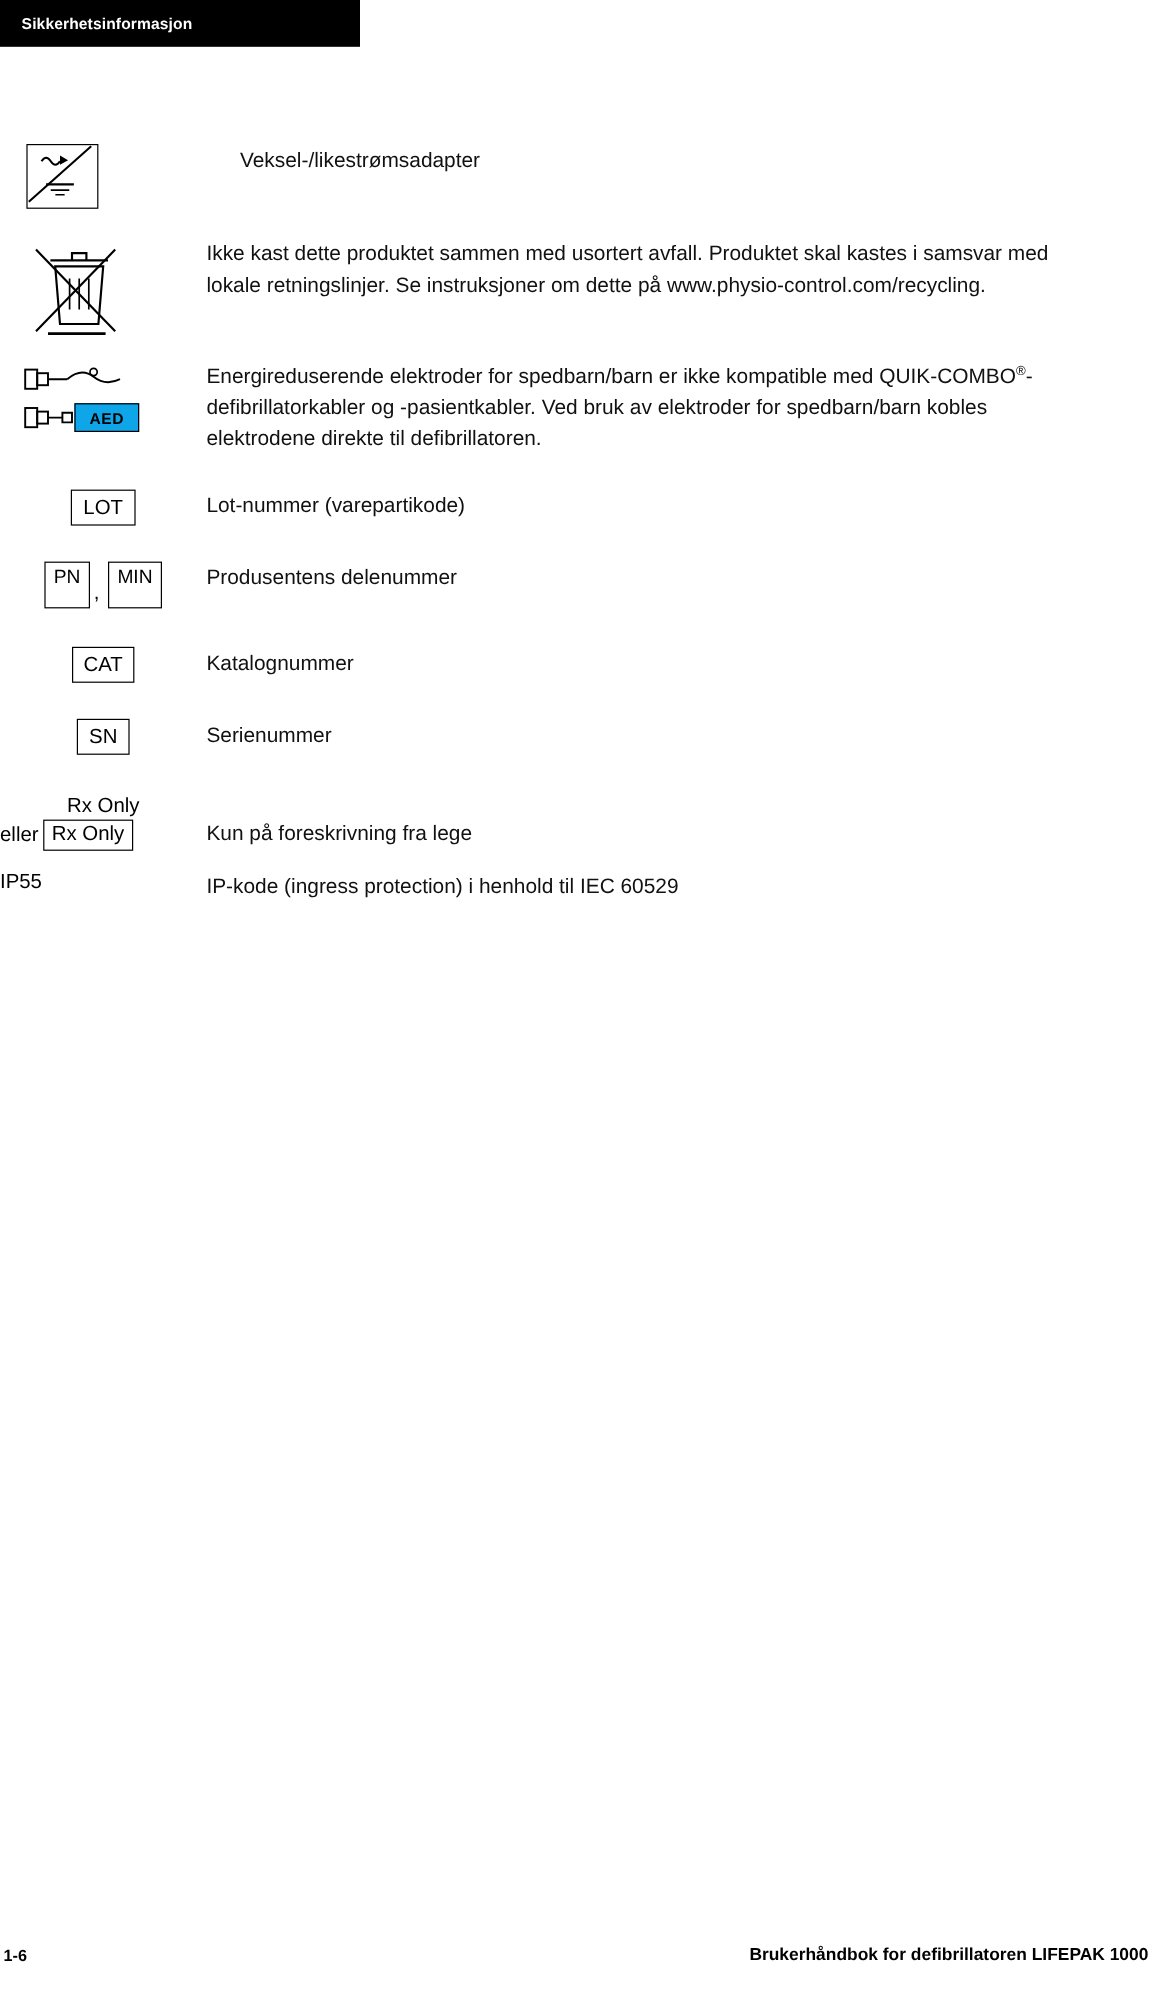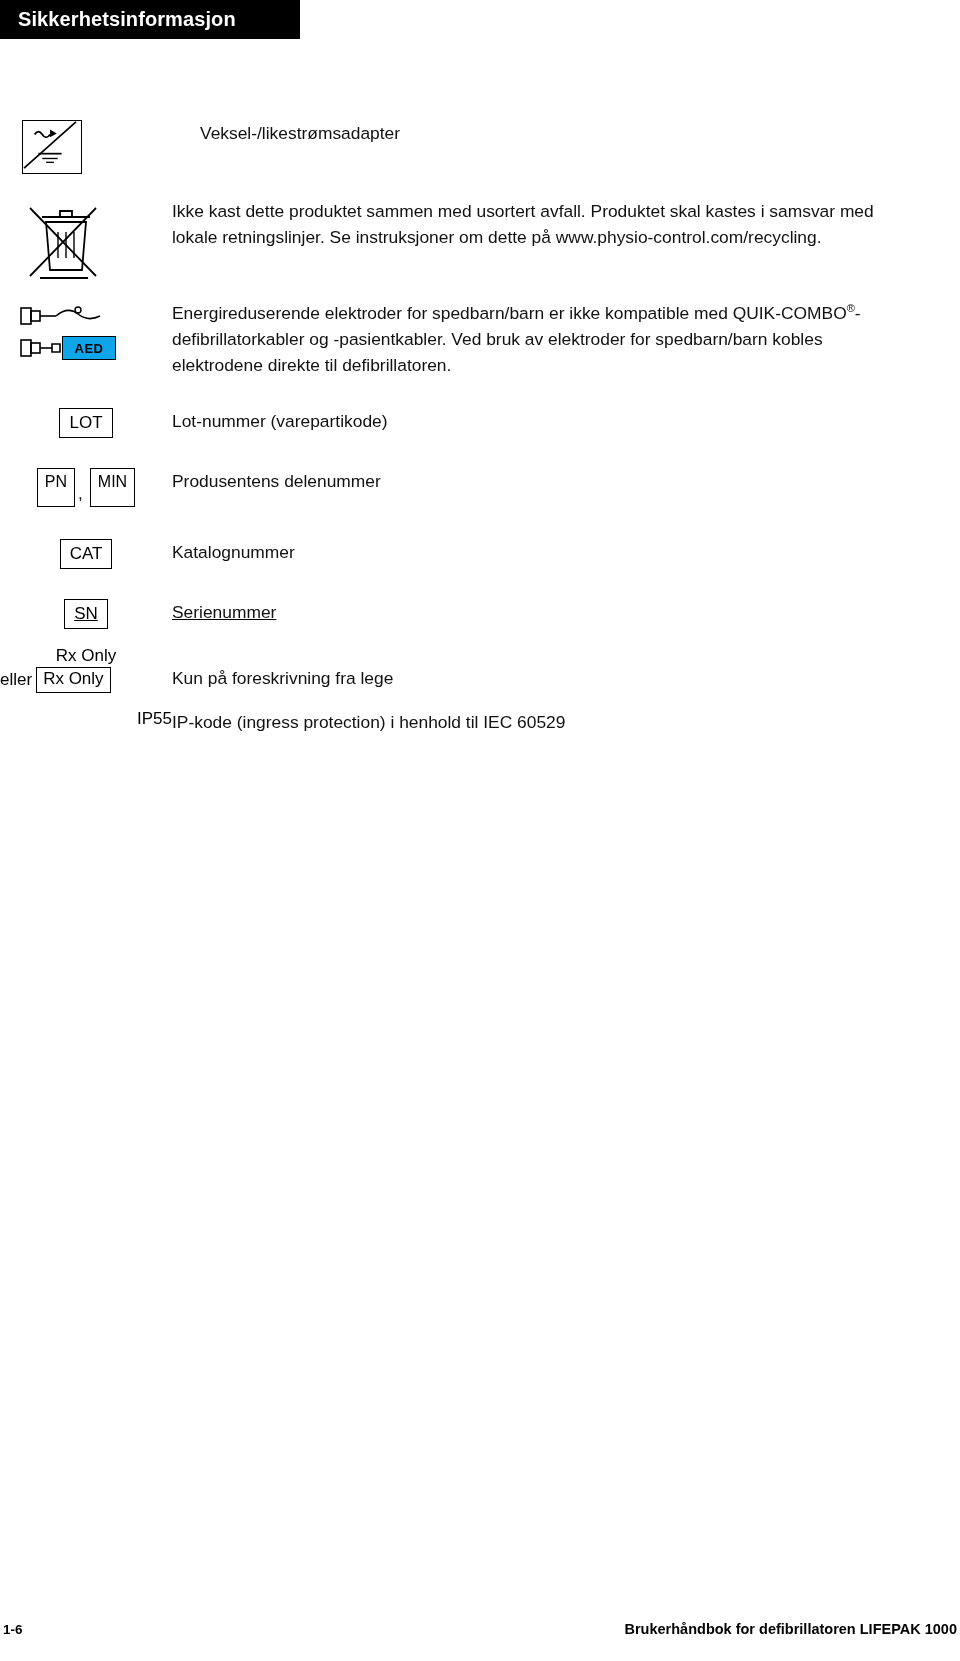--- a/index.html
+++ b/index.html
@@ -22,21 +22,21 @@
     left: 0;
     top: 0;
     width: 300px;
     height: 38px;
     background: #000000;
     display: flex;
     align-items: center;
   }
   .header-bar .title {
     color: #ffffff;
-    font-size: 20px;
+    font-size: 13px;
     font-weight: bold;
     padding-left: 18px;
     letter-spacing: 0.1px;
   }
   .header-rule {
     position: absolute;
     left: 0;
     top: 37px;
     width: 300px;
     height: 2px;
@@ -139,21 +139,21 @@
     justify-content: flex-start;
     gap: 4px;
   }
   .rx-boxed {
     border: 1.6px solid #000;
     padding: 2px 6px 3px 6px;
     font-size: 17px;
     line-height: 1.1;
   }
   .ip-line {
-    text-align: right;
+    text-align: left;
     font-size: 17px;
     padding-top: 8px;
   }
 
   .pn-min {
     display: flex;
     align-items: center;
     gap: 2px;
     font-size: 17px;
   }
@@ -287,21 +287,21 @@
   </div>
 
   <div class="row" style="margin-bottom:30px;">
     <div class="sym-cell center">
       <span class="boxlabel">CAT</span>
     </div>
     <div class="desc-cell">Katalognummer</div>
   </div>
 
 
-  <div class="row" style="margin-bottom:16px;text-decoration:underline;">
+  <div class="row" style="margin-bottom:32px;">
     <div class="sym-cell center">
       <span class="boxlabel">SN</span>
     </div>
     <div class="desc-cell">Serienummer</div>
   </div>
 
   <div class="row" style="margin-bottom:0px;">
     <div class="sym-cell center" style="display:block;">
       <div class="rx-block">
         <div class="rx-line1">Rx Only</div>

